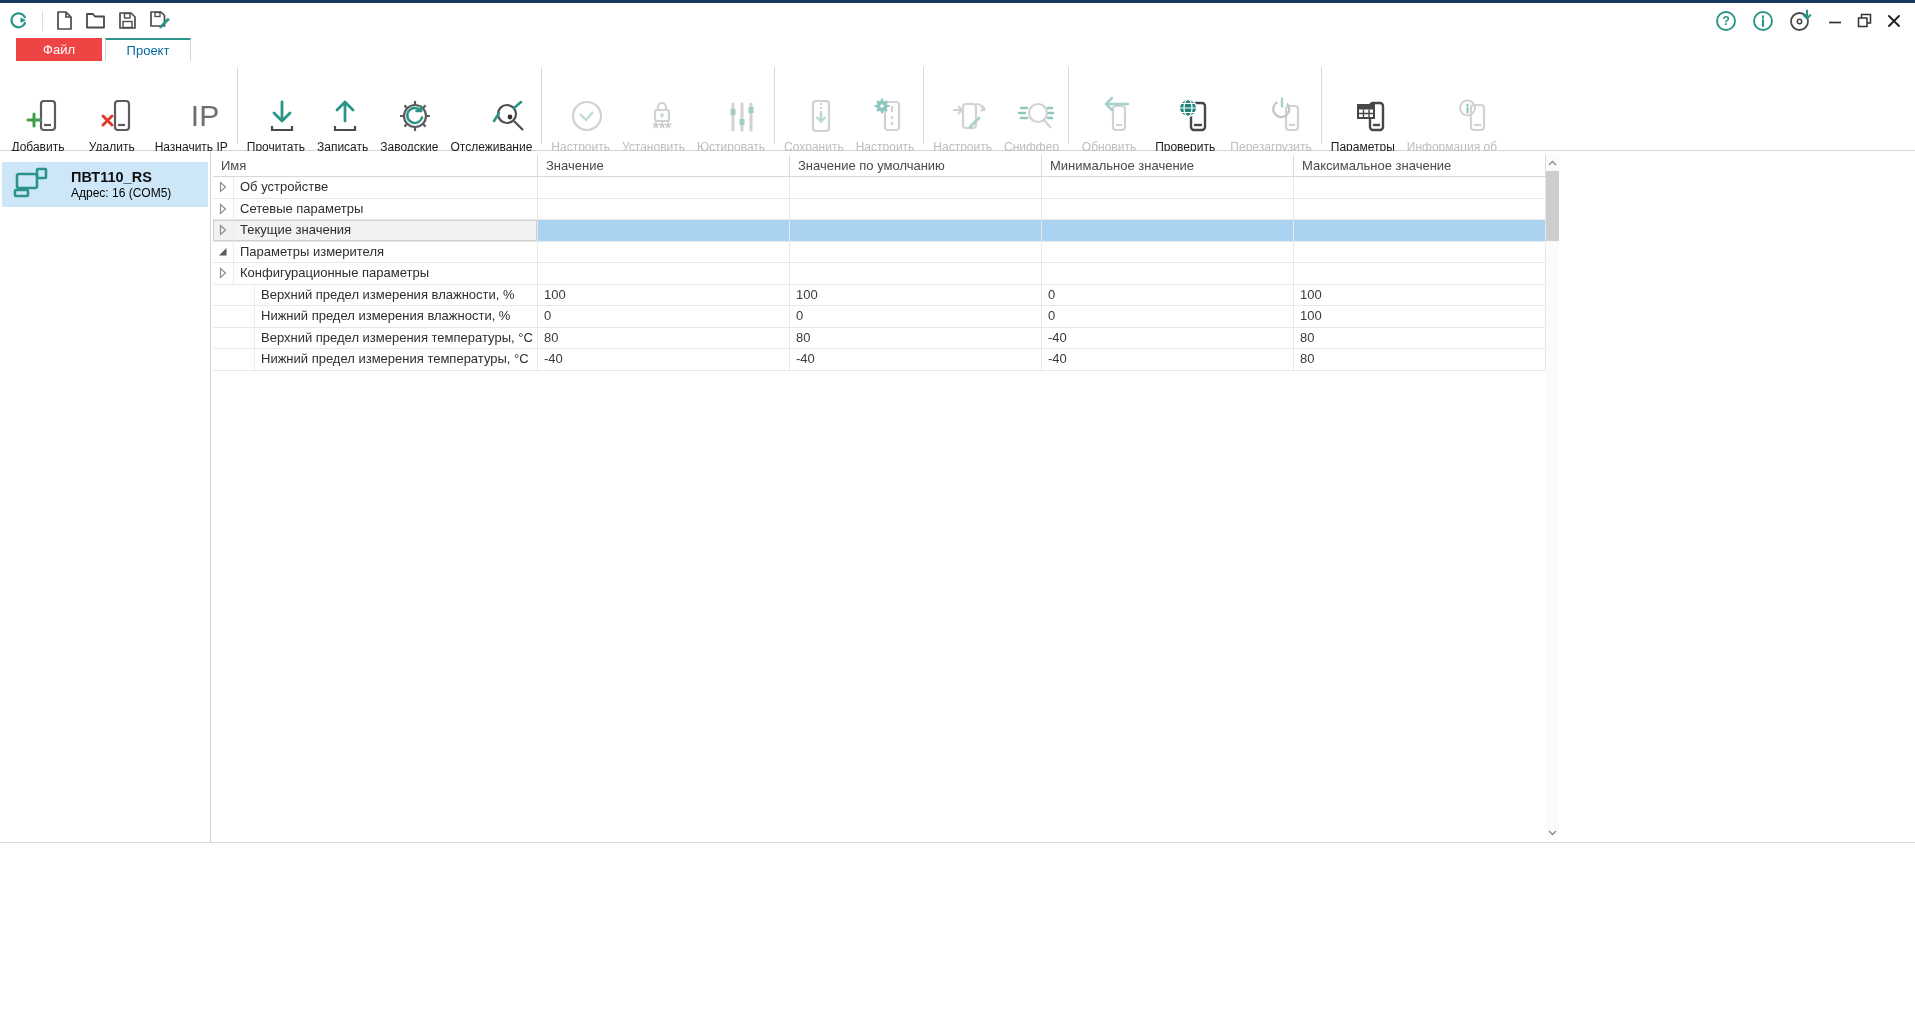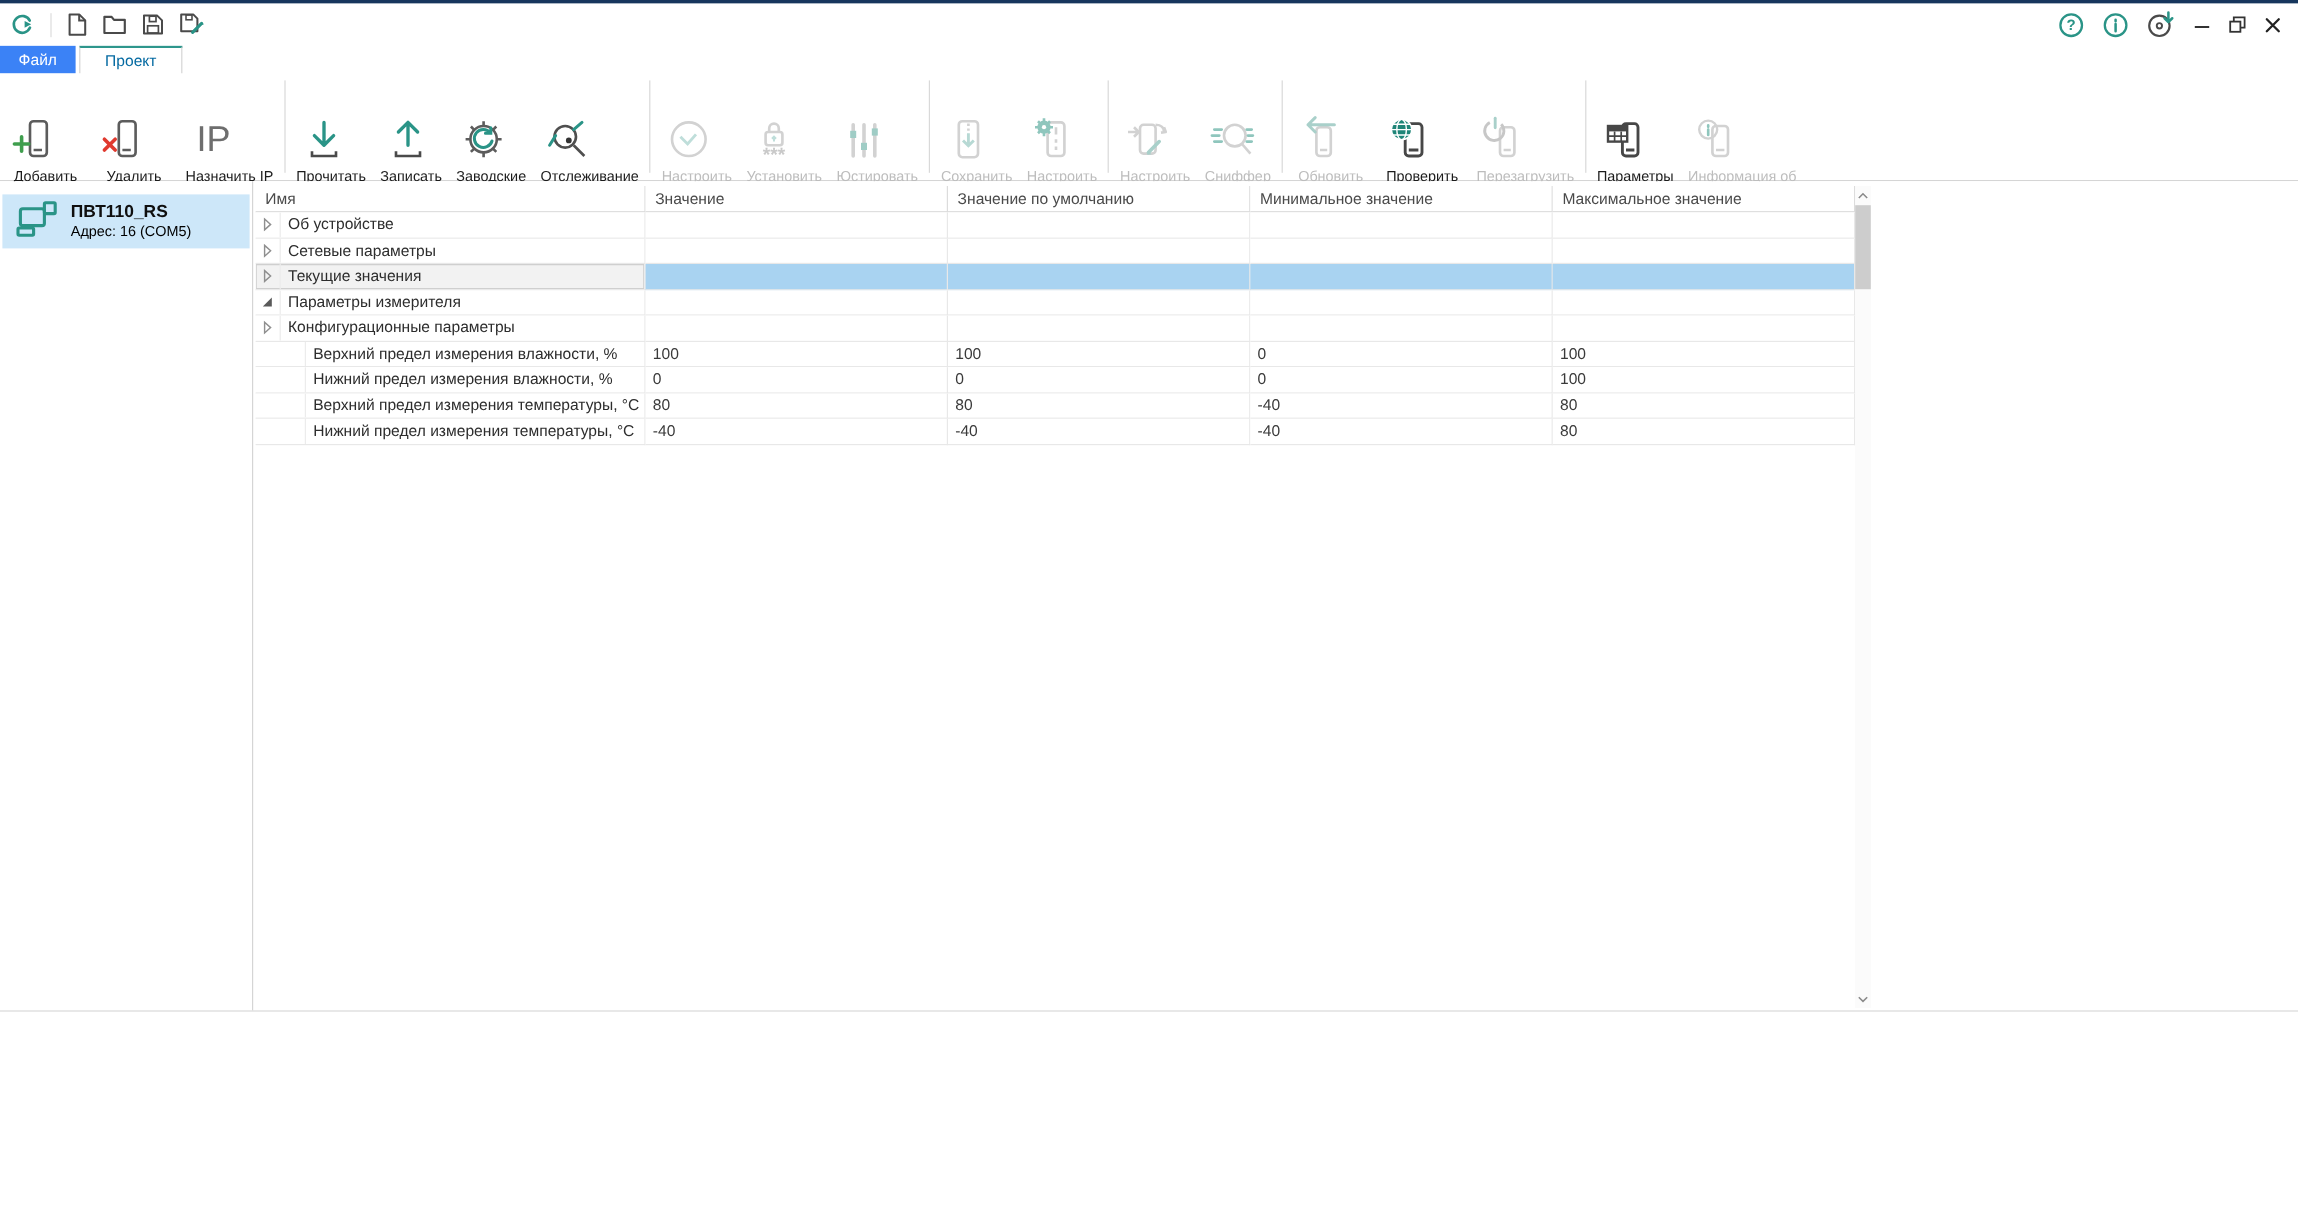--- a/index.html
+++ b/index.html
@@ -12,36 +12,36 @@
   .titlebar { height:35px; position:relative; display:flex; align-items:center; background:#fff; }
   .tb-left { display:flex; align-items:center; gap:12px; padding-left:9px; z-index:2; }
   .tb-logo-sep { width:1px; height:20px; background:#dcdcdc; }
   .tb-title { position:absolute; left:0; right:0; text-align:center; font-size:15px; color:#2f2f2f; }
   .tb-right { margin-left:auto; display:flex; align-items:center; gap:15px; padding-right:14px; z-index:2; }
   .tb-ic { display:flex; align-items:center; justify-content:center; cursor:default; }
 
   
   .tabs { display:flex; height:23px; align-items:flex-end; }
   .tab { display:flex; align-items:center; justify-content:center; font-size:13px; height:23px; }
-  .tab-file { width:63px; background:#3b82f6; color:#fff; }
+  .tab-file { width:86px; background:#ef4444; color:#fff;margin-left:16px; }
   .tab-project { width:86px; margin-left:3px; background:#fff; color:#0369a1;
                  border-top:2px solid #2e968c; border-left:1px solid #d5d5d5; border-right:1px solid #d5d5d5; }
 
   
   .toolbar { height:90px; border-bottom:1px solid #d5d5d5; display:flex; align-items:stretch; padding:1px 0 0 1px; background:#fff; }
-  .tbtn { display:flex; flex-direction:column; align-items:flex-start; padding:2px 6px 0 6px; min-width:58px;margin-top:32px; }
+  .tbtn { display:flex; flex-direction:column; align-items:flex-end; padding:2px 6px 0 6px; min-width:58px;margin-top:32px; }
   .tbtn .ticon { height:50px; display:flex; align-items:center; justify-content:center; }
   .tbtn .tlabel { font-size:12px; line-height:14px; text-align:center; white-space:pre-line; color:#1c1c1c; }
   .tbtn.disabled .tlabel { color:#bdbdbd; }
   .tsep { width:1px; background:#d9d9d9; margin:5px 3px 6px 3px; }
 
   
   .content { position:absolute; top:151px; left:0; width:1915px; height:692px; background:#fff; border-bottom:1px solid #d9d9d9; }
   .sidebar { position:absolute; left:0; top:0; width:211px; height:100%; border-right:1px solid #d5d5d5; }
-  .device-item { margin:11px 2px 0 2px; height:45px; background:#cde7f9; display:flex; align-items:center; padding:0 6px 0 10px; gap:9px; }
+  .device-item { margin:11px 2px 0 2px; height:45px; background:#cde7f9; display:flex; align-items:center; padding:0 6px 0 10px; gap:21px; }
   .device-texts { display:flex; flex-direction:column; line-height:1.25; }
   .device-name { font-weight:bold; font-size:14.5px; color:#0f0f0f; }
   .device-addr { font-size:12px; color:#000000; }
 
   .main { position:absolute; left:212px; top:0; right:0; height:100%; }
   .grid { position:absolute; left:1px; top:4px; width:1333px; }
   .row { display:grid; grid-template-columns:325px 252px 252px 252px 252px; }
   .cell { border-right:1px solid #e8e8e8; border-bottom:1px solid #e8e8e8; height:21.5px; line-height:20.5px;
           font-size:13px; color:#3a3a3a; padding:0 6px; overflow:hidden; white-space:nowrap; background:#fff; }
   .hrow .cell { height:22px; line-height:22px; color:#4a4a4a; border-right:1px solid #dcdcdc; border-bottom:1px solid #d8d8d8; padding-left:8px; }

